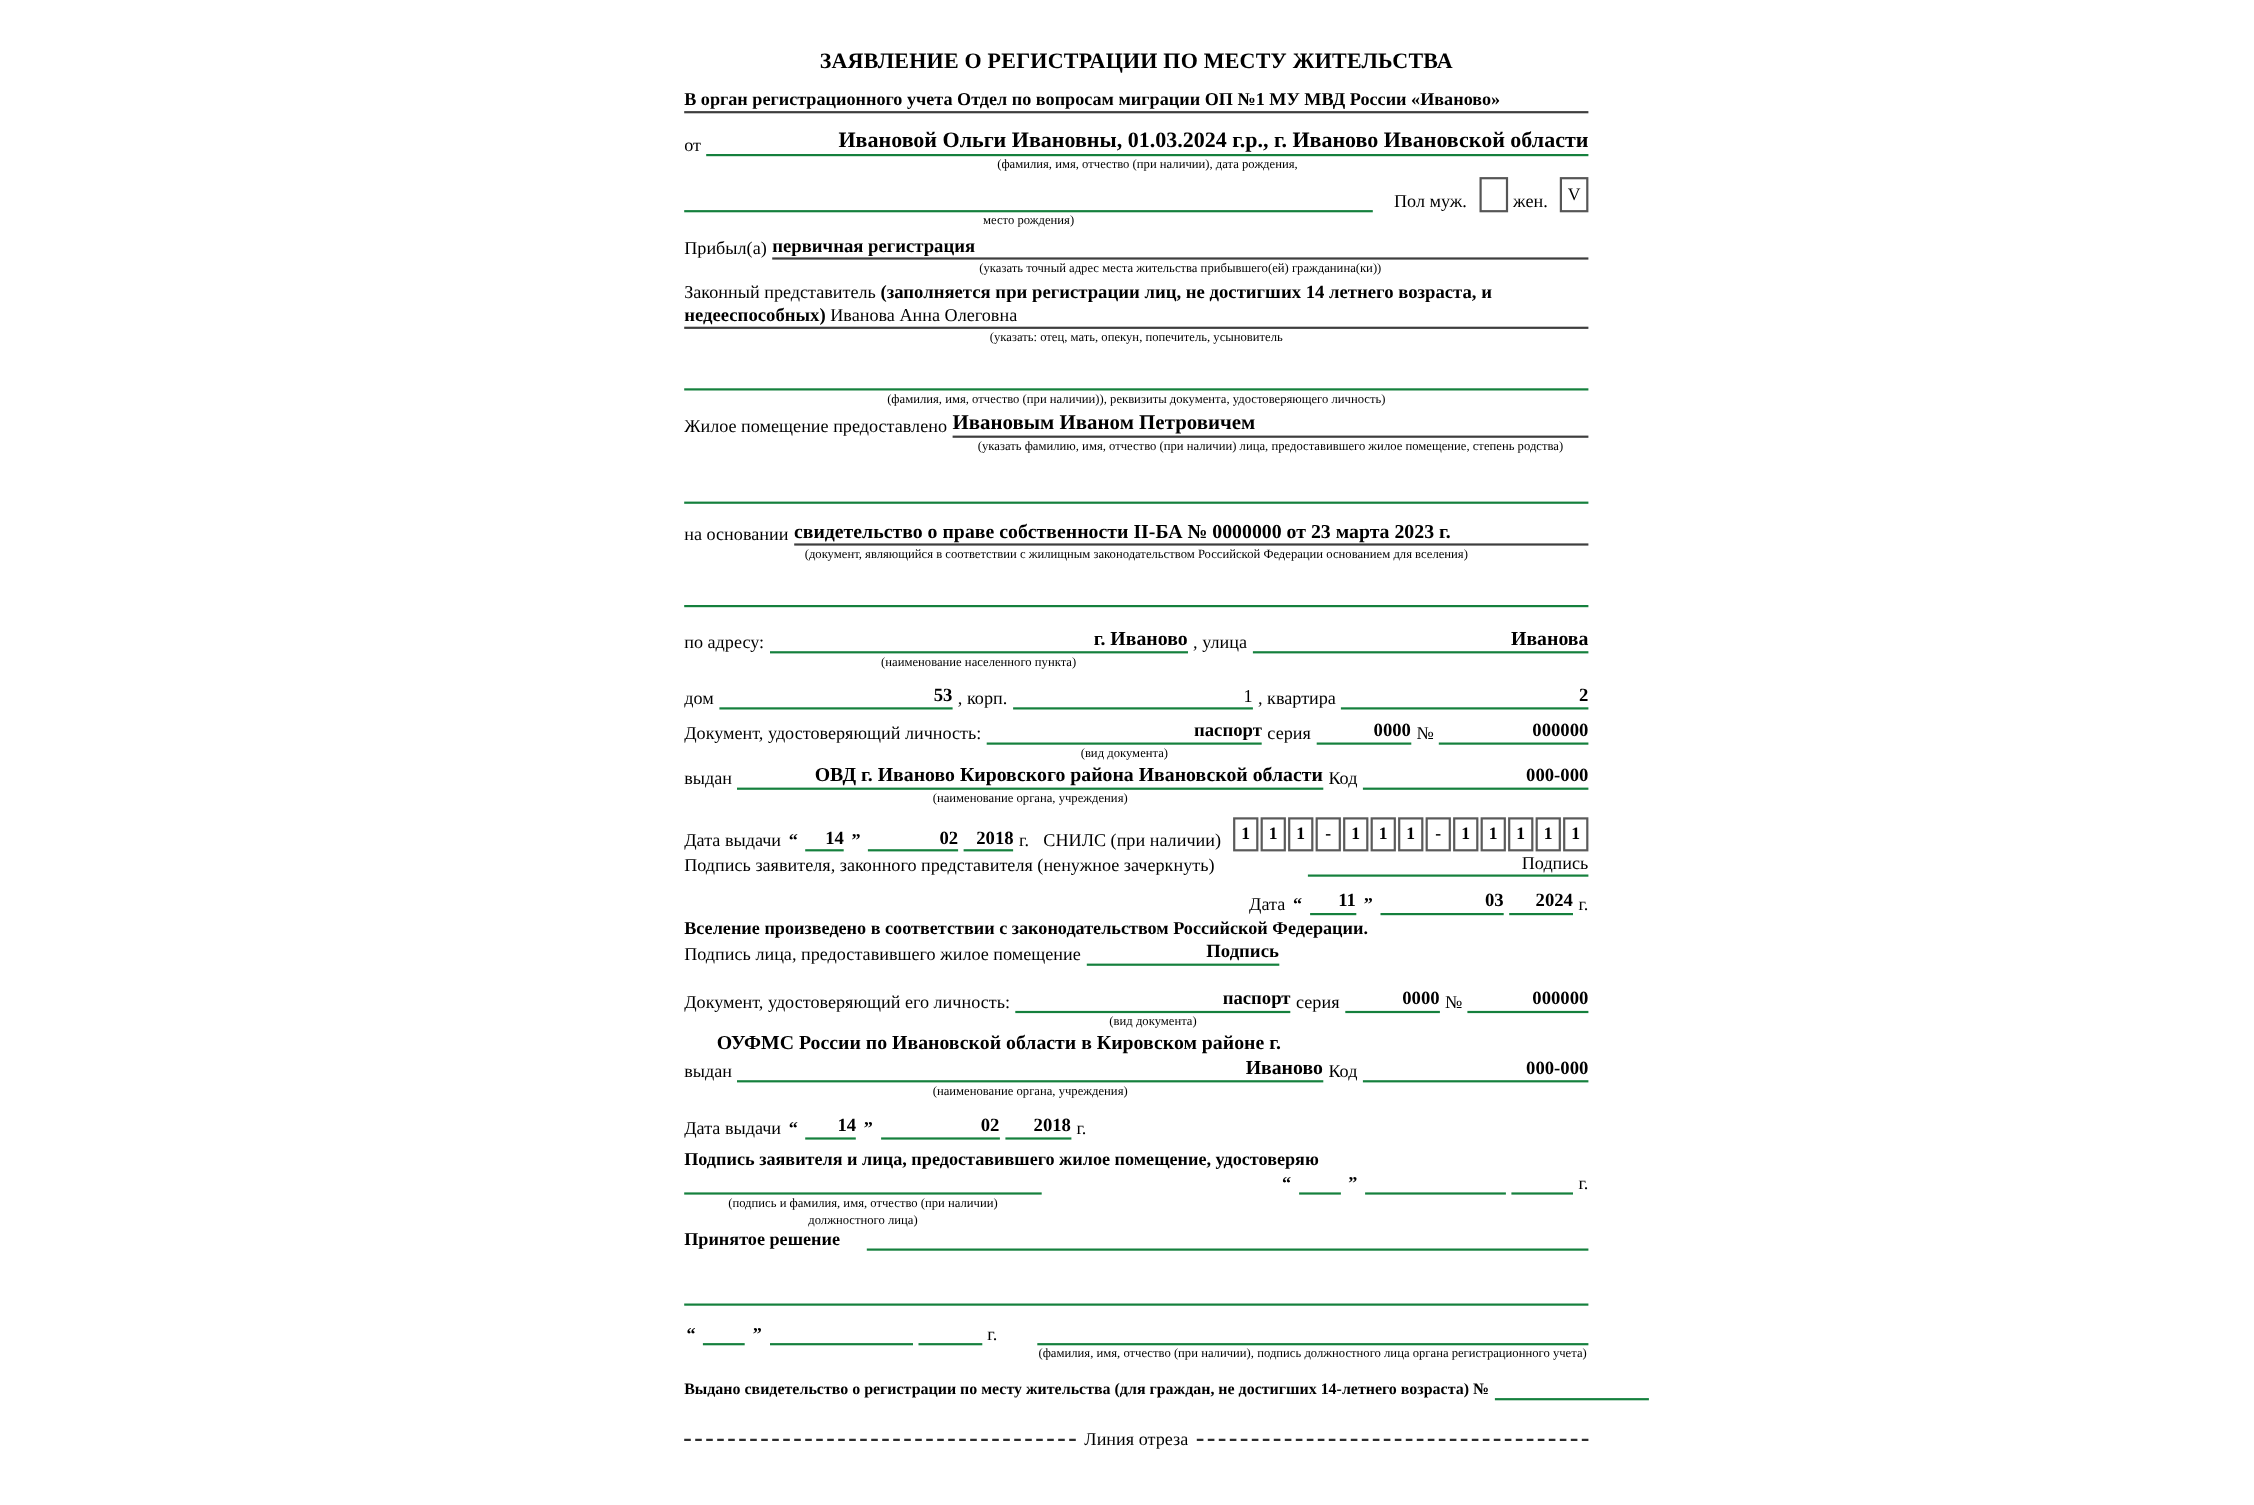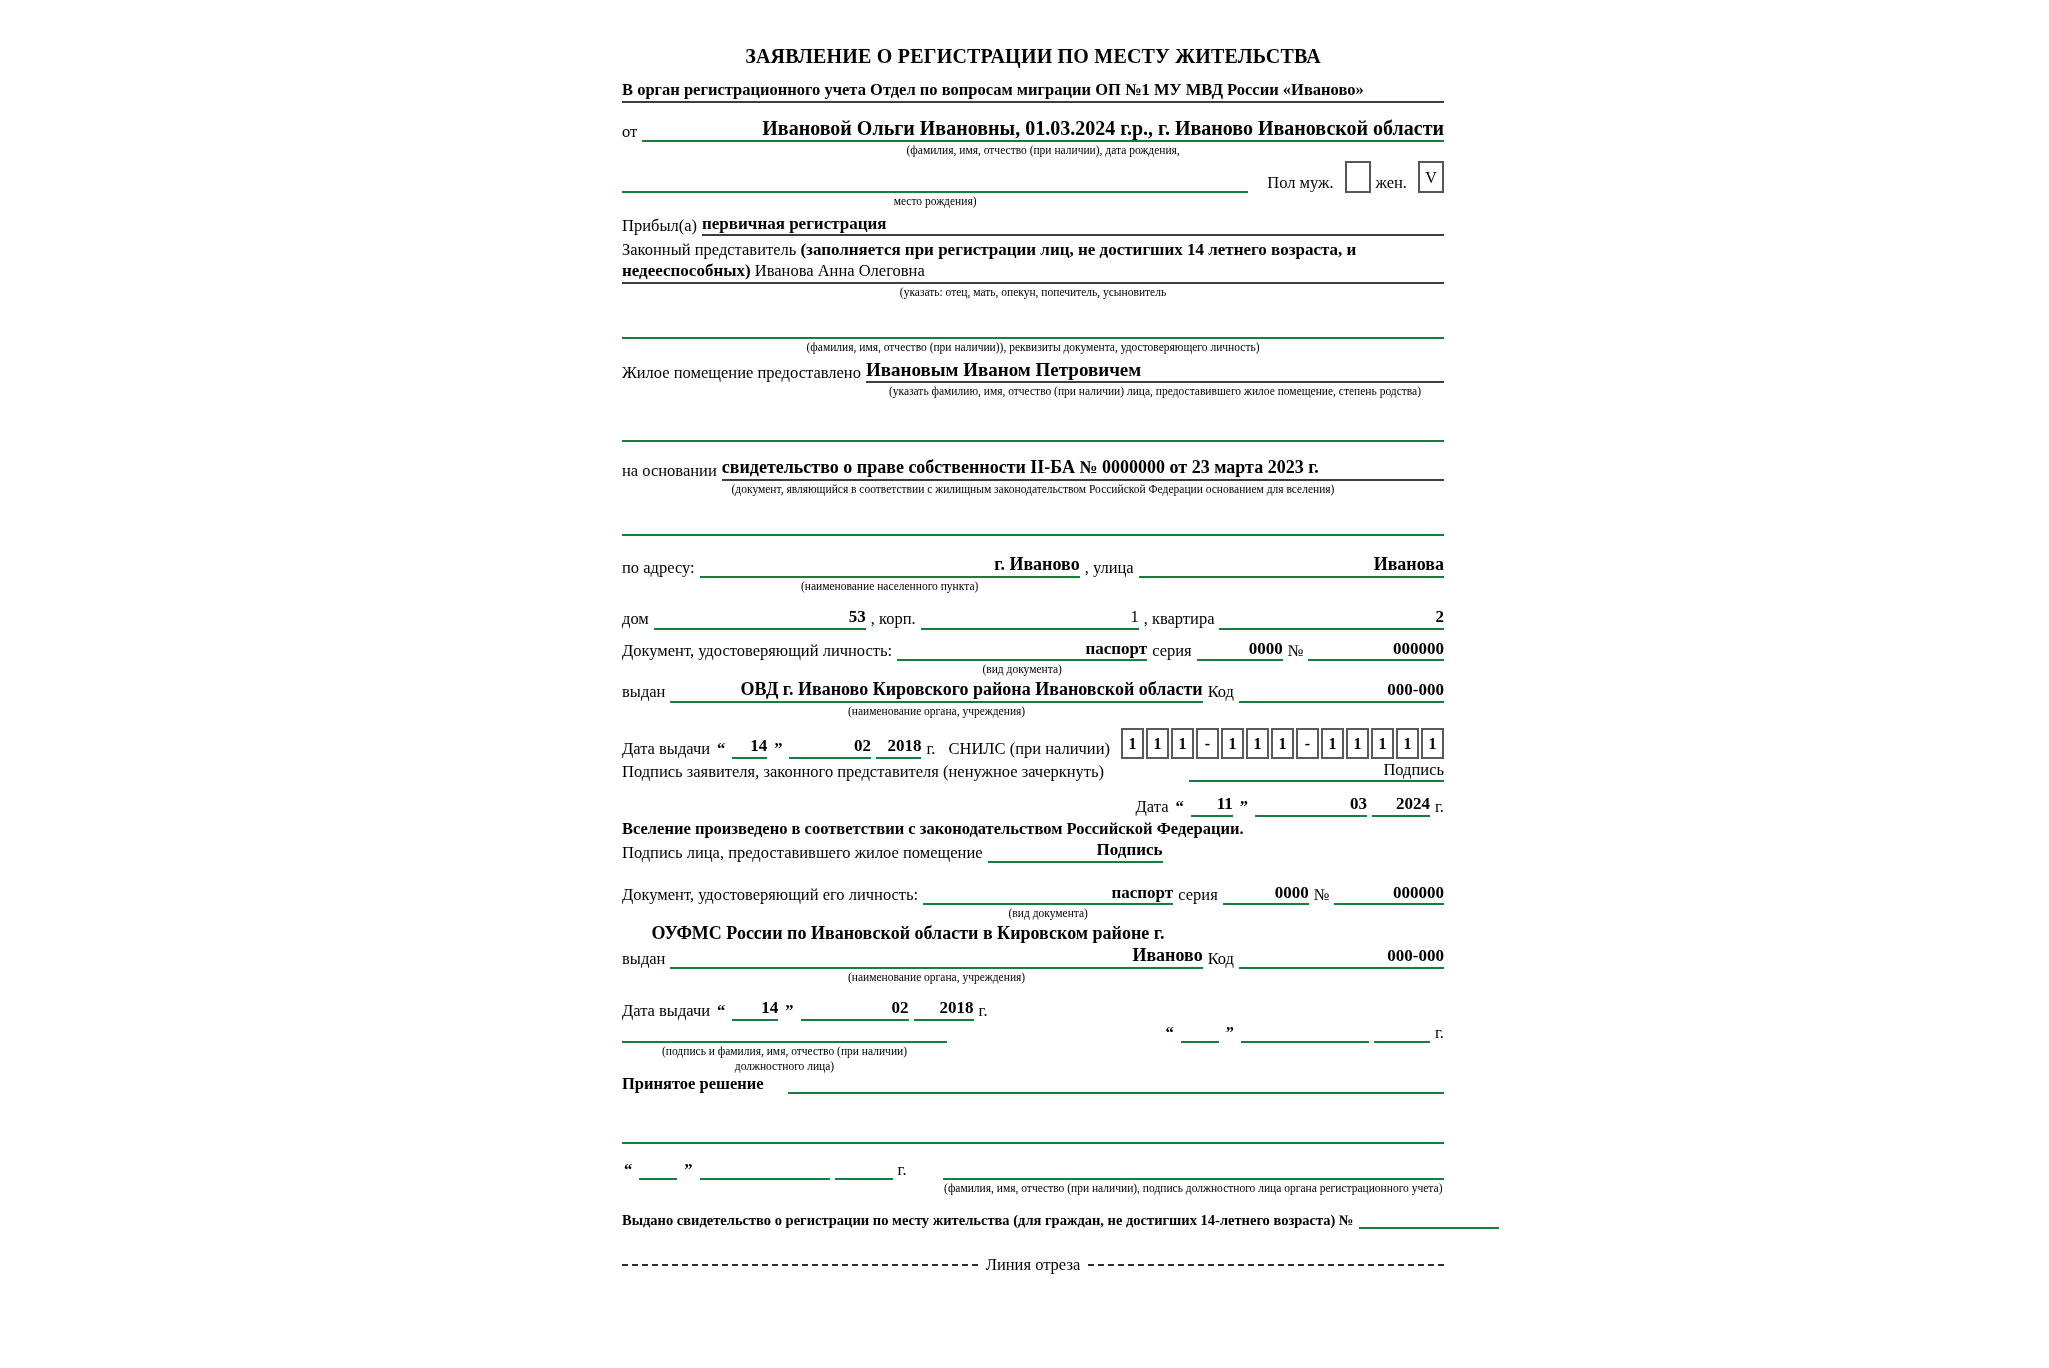--- a/index.html
+++ b/index.html
@@ -66,20 +66,21 @@
         </span>
       <div class="cap" style="grid-column:1;">место рождения)</div>
     </div>
 
     <div class="g" style="grid-template-columns:auto 1fr; margin-top:5px;">
       <span>Прибыл(а)</span>
       <div class="segl">
         <span class="b fs17">первичная регистрация</span>
       </div>
       <div></div>
+      <div class="cap" style="grid-column:2;">(указать точный адрес места жительства прибывшего(ей) гражданина(ки))</div>
     </div>
 
     <div class="nowrap" style="margin-top:4px;">
       <span>Законный представитель</span>
       <span class="b fs17">(заполняется при регистрации лиц, не достигших 14 летнего возраста, и</span>
     </div>
     <div class="segl nowrap">
       <span class="b fs17">недееспособных)</span>
       <span>Иванова Анна Олеговна</span>
     </div>
@@ -270,20 +271,21 @@
       <span class="q">”</span>
       <div class="seg" style="width:108px;">
         <span class="b fs17">02</span>
       </div>
       <div class="seg" style="width:60px;">
         <span class="b fs17">2018</span>
       </div>
       <span>г.</span>
     </div>
 
+    <div class="b" style="margin-top:8px;">Подпись заявителя и лица, предоставившего жилое помещение, удостоверяю</div>
 
     <div class="g" style="grid-template-columns:325px 1fr auto; margin-top:2px;">
       <div class="seg"></div>
       <div></div>
       <div class="row nowrap">
         <span class="q">“</span>
         <div class="seg" style="width:38px;"></div>
         <span class="q">”</span>
         <div class="seg" style="width:128px;"></div>
         <div class="seg" style="width:56px;"></div>

